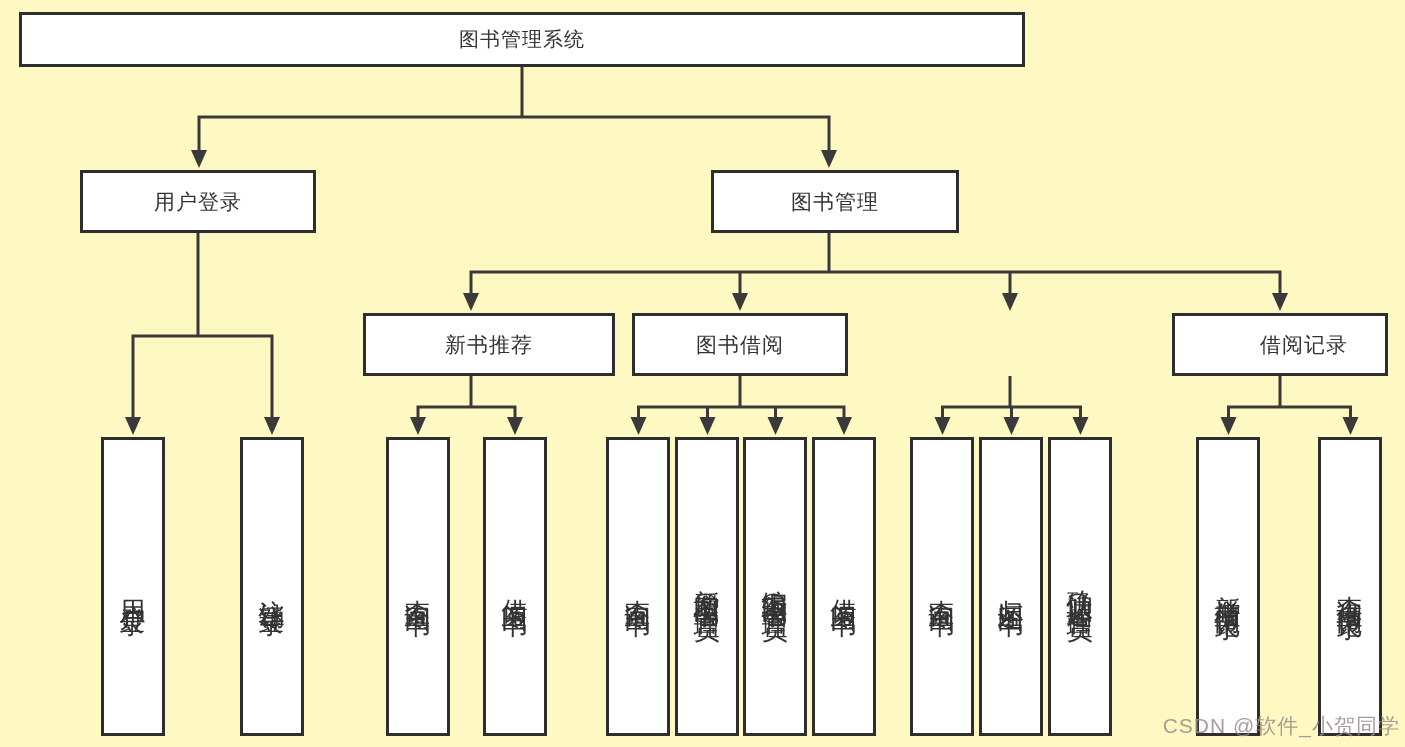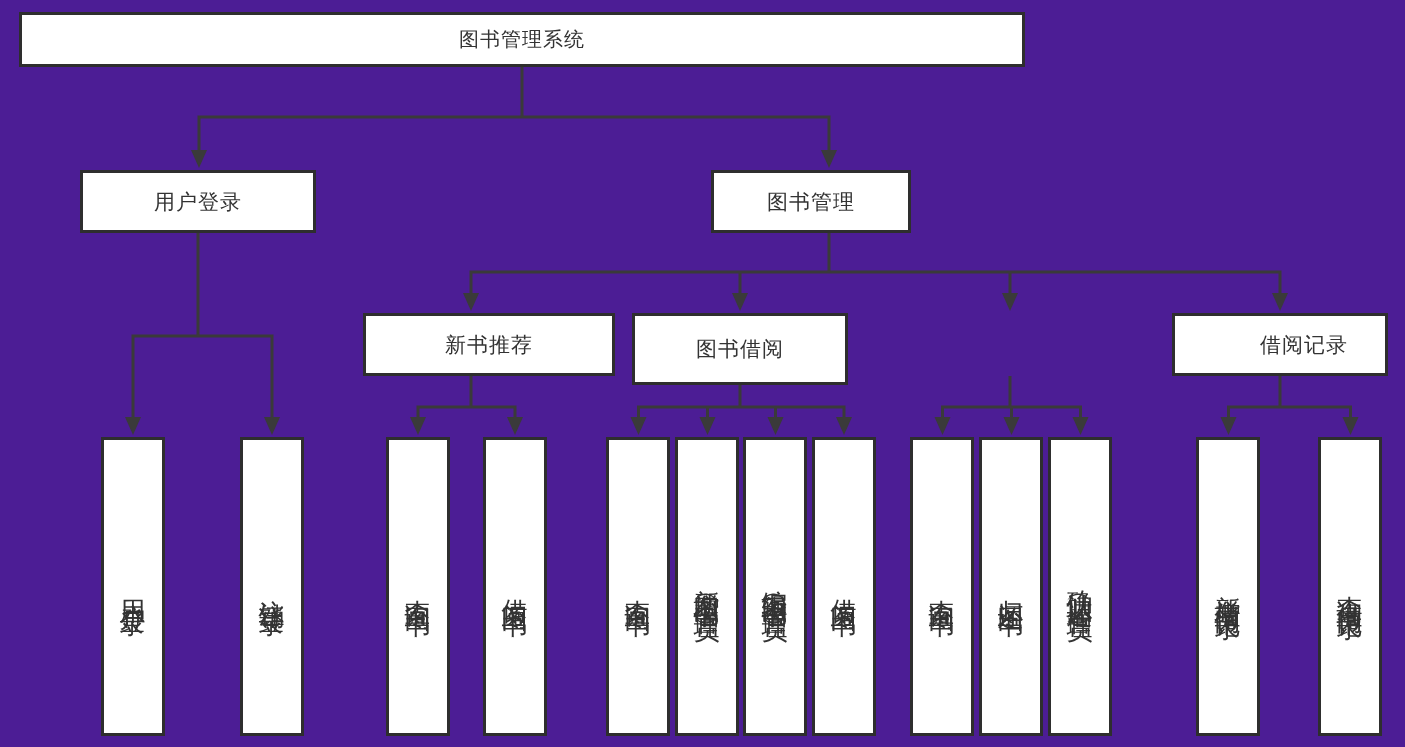--- a/index.html
+++ b/index.html
@@ -1,20 +1,20 @@
 <!DOCTYPE html>
 <html><head>
 <meta charset="utf-8">
 <style>
   html, body { margin: 0; padding: 0; background: #ffffff; }
   #canvas {
     position: relative;
     width: 1405px;
     height: 747px;
-    background: #4c1d95;
+    background: #fef9c3;
     font-family: "Liberation Sans", "DejaVu Sans", sans-serif;
     overflow: hidden;
   }
   #connector-layer {
     position: absolute;
     left: 0; top: 0;
     width: 1405px; height: 747px;
   }
   .box {
     position: absolute;
@@ -84,28 +84,28 @@
     </g>
   </svg>
 
   <div class="box box-h box-root" style="left:19px; top:12px; width:1006px; height:55px;">
     <span>图书管理系统</span>
   </div>
 
   <div class="box box-h" style="left:80px; top:170px; width:236px; height:63px;">
     <span>用户登录</span>
   </div>
-  <div class="box box-h" style="left:711px; top:170px; width:200px; height:63px;">
+  <div class="box box-h" style="left:711px; top:170px; width:248px; height:63px;">
     <span>图书管理</span>
   </div>
 
   <div class="box box-h" style="left:363px; top:313px; width:252px; height:63px;">
     <span>新书推荐</span>
   </div>
-  <div class="box box-h" style="left:632px; top:313px; width:216px; height:72px;">
+  <div class="box box-h" style="left:632px; top:313px; width:216px; height:63px;">
     <span>图书借阅</span>
   </div>
   <div class="box box-h" style="left:1172px; top:313px; width:216px; height:63px;padding-left:48px;">
     <span>借阅记录</span>
   </div>
 
   <div class="box box-v" style="left:101px; top:437px; width:64px; height:299px;">
     <span>用户登录</span>
   </div>
   <div class="box box-v" style="left:240px; top:437px; width:64px; height:299px;">
@@ -142,14 +142,15 @@
     <span>确认归还（管理员）</span>
   </div>
 
   <div class="box box-v" style="left:1196px; top:437px; width:64px; height:299px;">
     <span>新增借阅记录</span>
   </div>
   <div class="box box-v" style="left:1318px; top:437px; width:64px; height:299px;">
     <span>查询借阅记录</span>
   </div>
 
+  <div class="watermark">CSDN @软件_小贺同学</div>
 
 </div>
 
 </body></html>

